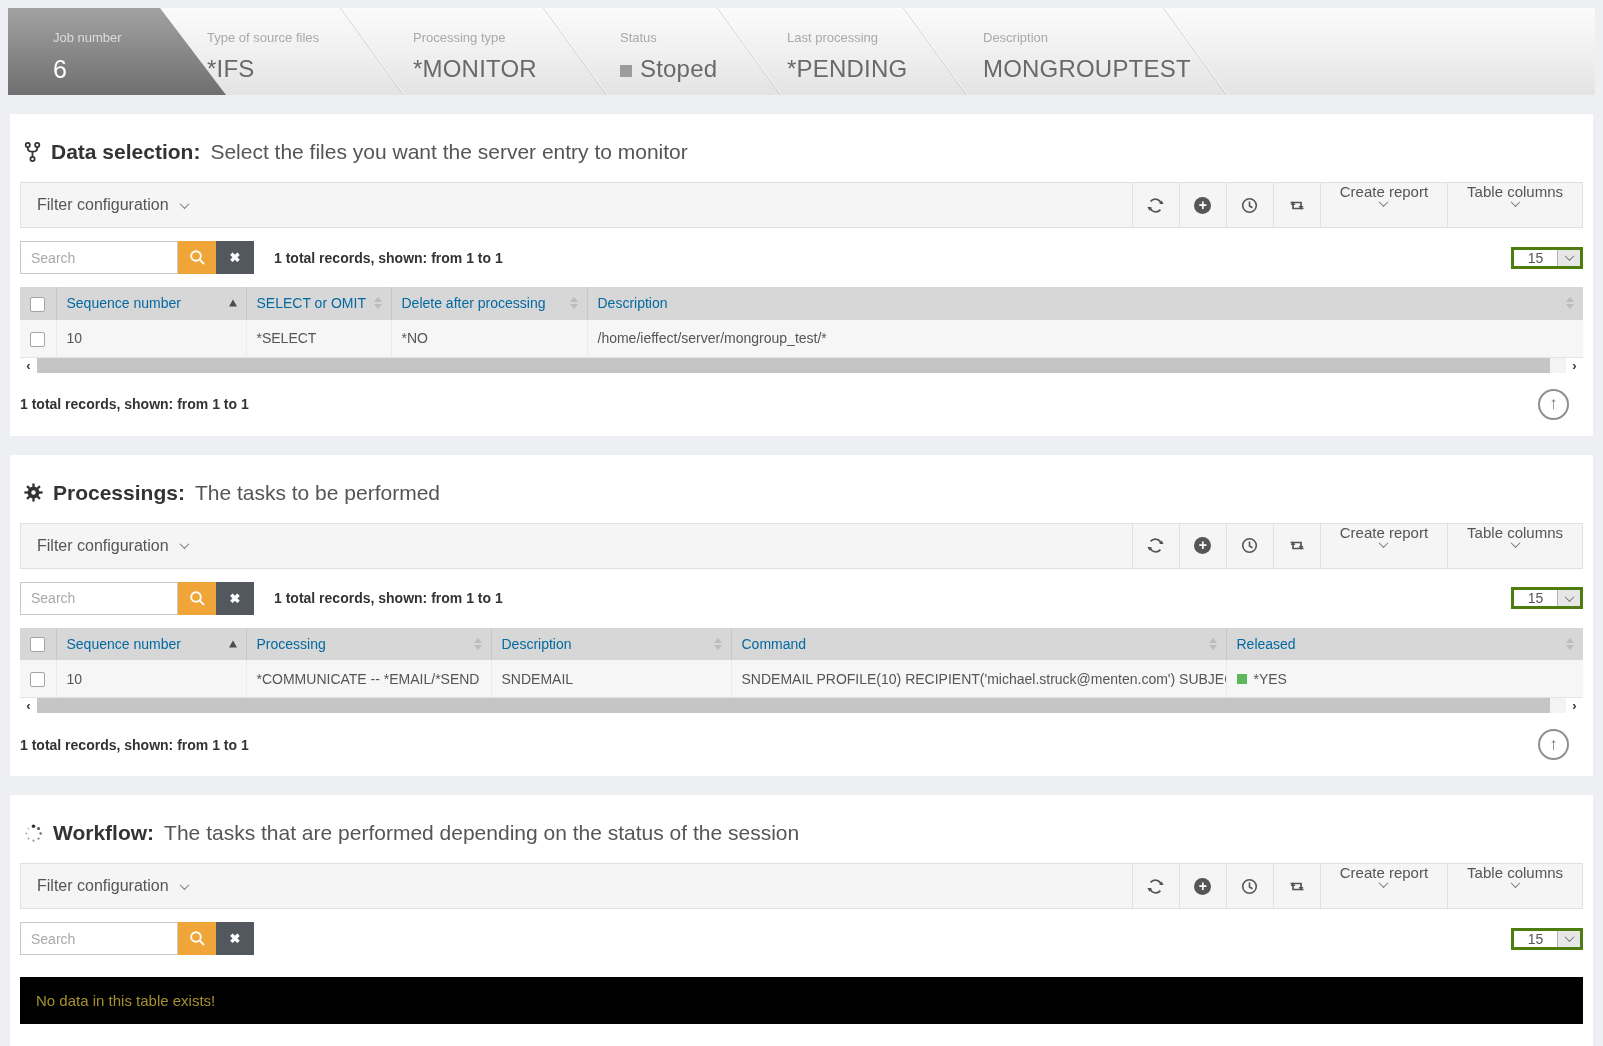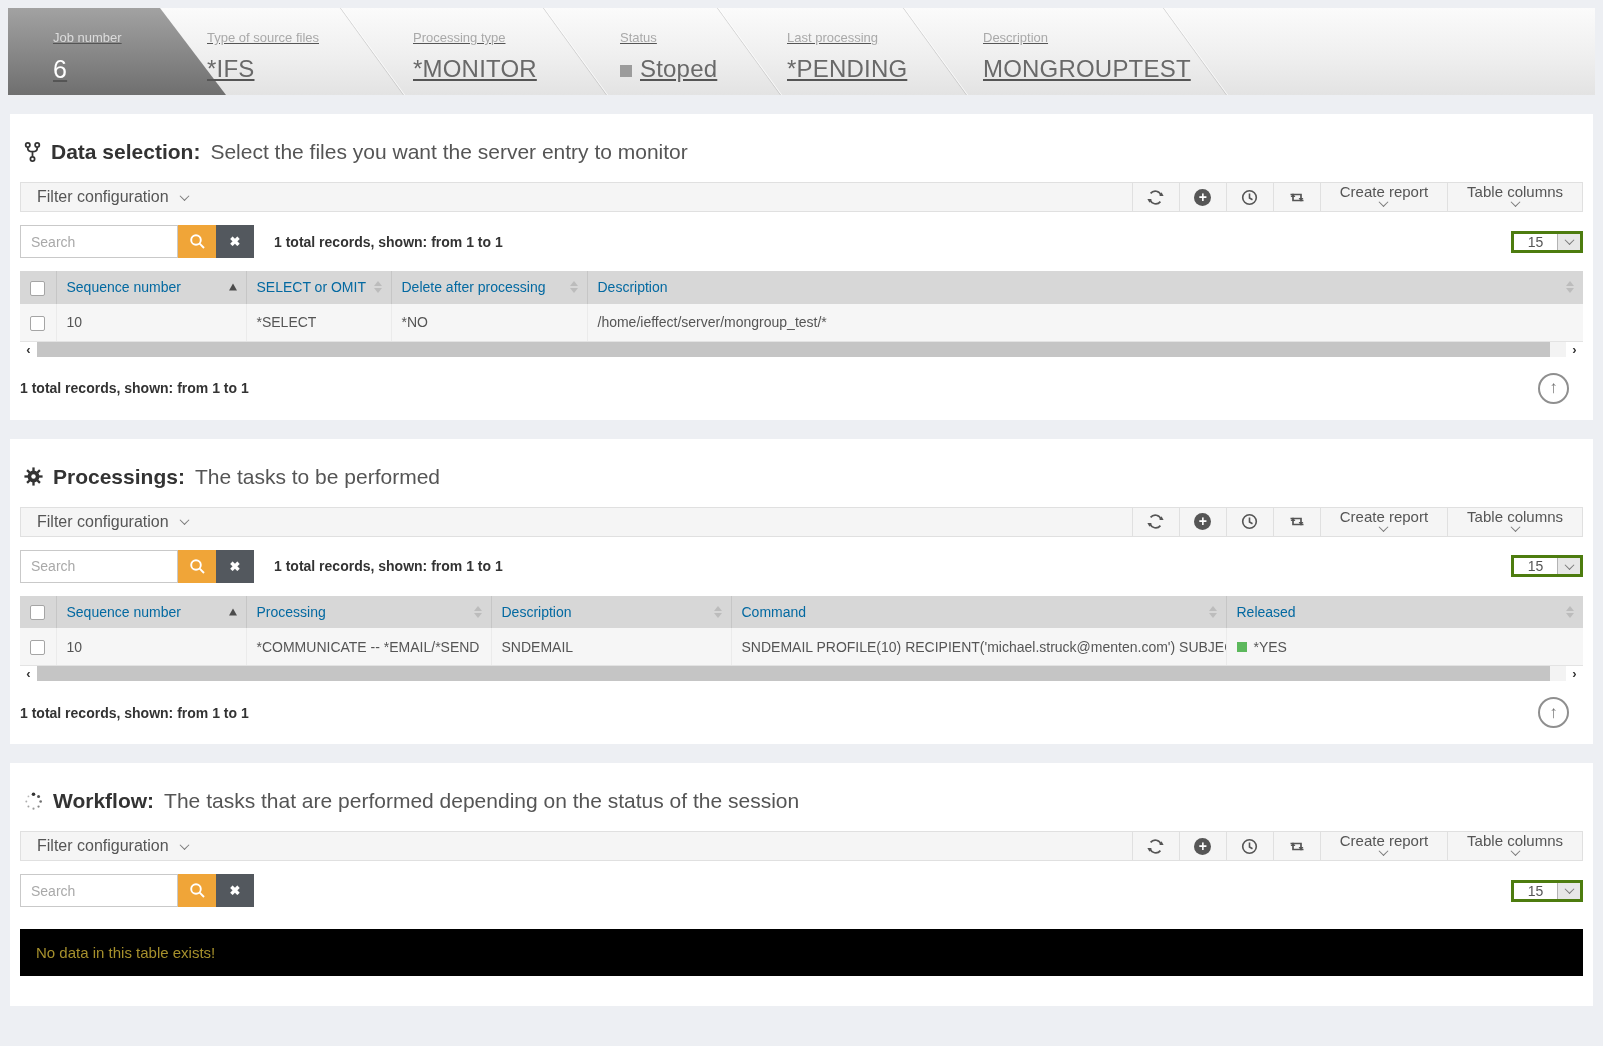--- a/index.html
+++ b/index.html
@@ -25,35 +25,35 @@
   }
   .rdiv {
     position: absolute; top: -4px; bottom: -4px; width: 1px;
     background: rgba(160,160,160,.45);
     transform: skewX(36deg); transform-origin: top left;
   }
   .rdiv::after{
     content:""; position:absolute; left:1px; top:0; bottom:0; width:1px;
     background: rgba(255,255,255,.8);
   }
-  .rseg { position: absolute; top: 0; bottom: 0; display: flex; flex-direction: column; padding-top: 22px; text-decoration: underline; }
+  .rseg { position: absolute; top: 0; bottom: 0; display: flex; flex-direction: column; padding-top: 22px; }
   .rseg .rlabel { font-size: 13px; color: #a9a9a9; margin-bottom: 10px; }
   .rseg .rvalue { font-size: 24px; color: #696969; letter-spacing: .2px; white-space: nowrap; }
   .rseg.dark .rlabel { color: #dcdcdc; }
   .rseg.dark .rvalue { color: #ffffff; font-size: 25px; }
   .status-square { display:inline-block; width:12px; height:12px; background:#9c9c9c; margin-right:8px; }
 
   
   .card { background: #fff; margin: 19px 10px; padding: 0 10px 16px 10px; }
   .sec-title { display: flex; align-items: center; gap: 10px; padding: 26px 4px 18px 4px; font-size: 21px; color: #555; }
   .sec-title .bold { font-weight: bold; color: #333; }
   .sec-title svg { flex: 0 0 auto; }
 
   
-  .toolbar { display: flex; align-items: stretch; height: 30px; background: #f5f5f5; border: 1px solid #e0e0e0; }
+  .toolbar { display: flex; align-items: stretch; height: 46px; background: #f5f5f5; border: 1px solid #e0e0e0; }
   .tb-left { flex: 1; display: flex; align-items: center; gap: 12px; padding-left: 16px; font-size: 16px; color: #555; cursor: pointer; }
   .tb-right { display: flex; align-items: stretch; }
   .tool-btn { width: 47px; border-left: 1px solid #e0e0e0; display: flex; align-items: center; justify-content: center; cursor: pointer; }
   .tool-dd { border-left: 1px solid #e0e0e0; display: flex; align-items: center; padding: 0 19px; font-size: 15px; color: #555; cursor: pointer; flex-direction: column; }
   .chev { width: 7px; height: 7px; border-right: 1.6px solid #7a7a7a; border-bottom: 1.6px solid #7a7a7a; transform: rotate(45deg) translate(-1px,-1px); }
   .plus-circle { width: 17px; height: 17px; border-radius: 50%; background: #565656; color: #fff; font-size: 14px; font-weight: bold; line-height: 16px; text-align: center; }
 
   
   .search-row { display: flex; align-items: center; margin: 13px 0; }
   .search-input { width: 158px; height: 33px; border: 1px solid #c9c9c9; padding: 0 10px; font-size: 14px; color: #555;

